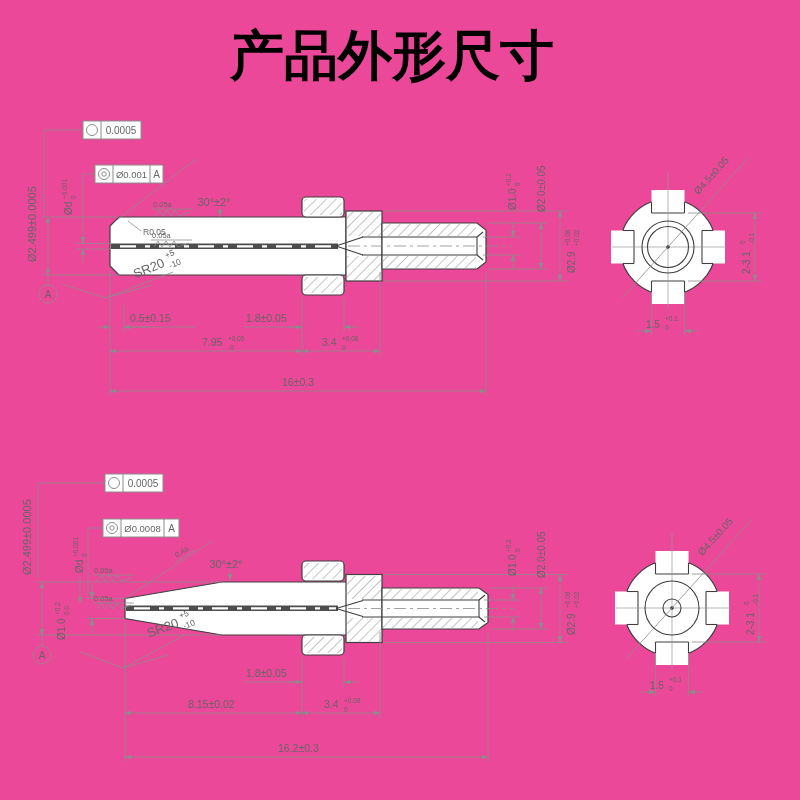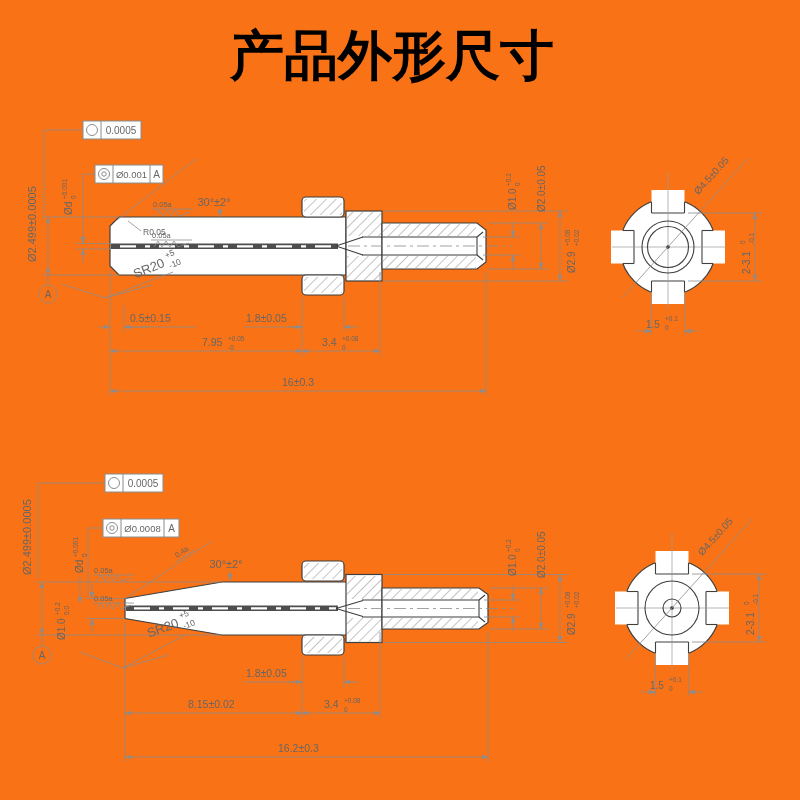--- a/index.html
+++ b/index.html
@@ -1,16 +1,16 @@
 <!DOCTYPE html>
 <html><head>
 <meta charset="utf-8">
 <style>
   html,body{margin:0;padding:0;background:#ffffff;}
-  .page{width:800px;height:800px;position:relative;background:#f97316;overflow:hidden;
+  .page{width:800px;height:800px;position:relative;background:#ec4899;overflow:hidden;
         font-family:"Liberation Sans", sans-serif;}
   svg text{fill:#666;font-family:"Liberation Sans", sans-serif;}
   svg .title{fill:#000;font-weight:bold;font-family:"DejaVu Sans", sans-serif;}
   svg .part{stroke:#3f3f3f;stroke-width:1.2;fill:#fff;}
   svg .partline{stroke:#3f3f3f;stroke-width:1.1;fill:none;}
   svg .dim{stroke:#8c8c8c;stroke-width:0.8;fill:none;}
   svg .fcf{stroke:#8c8c8c;stroke-width:1;fill:#fff;}
   svg .band{fill:#4d4d4d;}
   svg .wdash{stroke:#fff;stroke-width:2.2;fill:none;stroke-dasharray:16 9 5 9;}
   svg .cline{stroke:#999;stroke-width:0.7;fill:none;}

